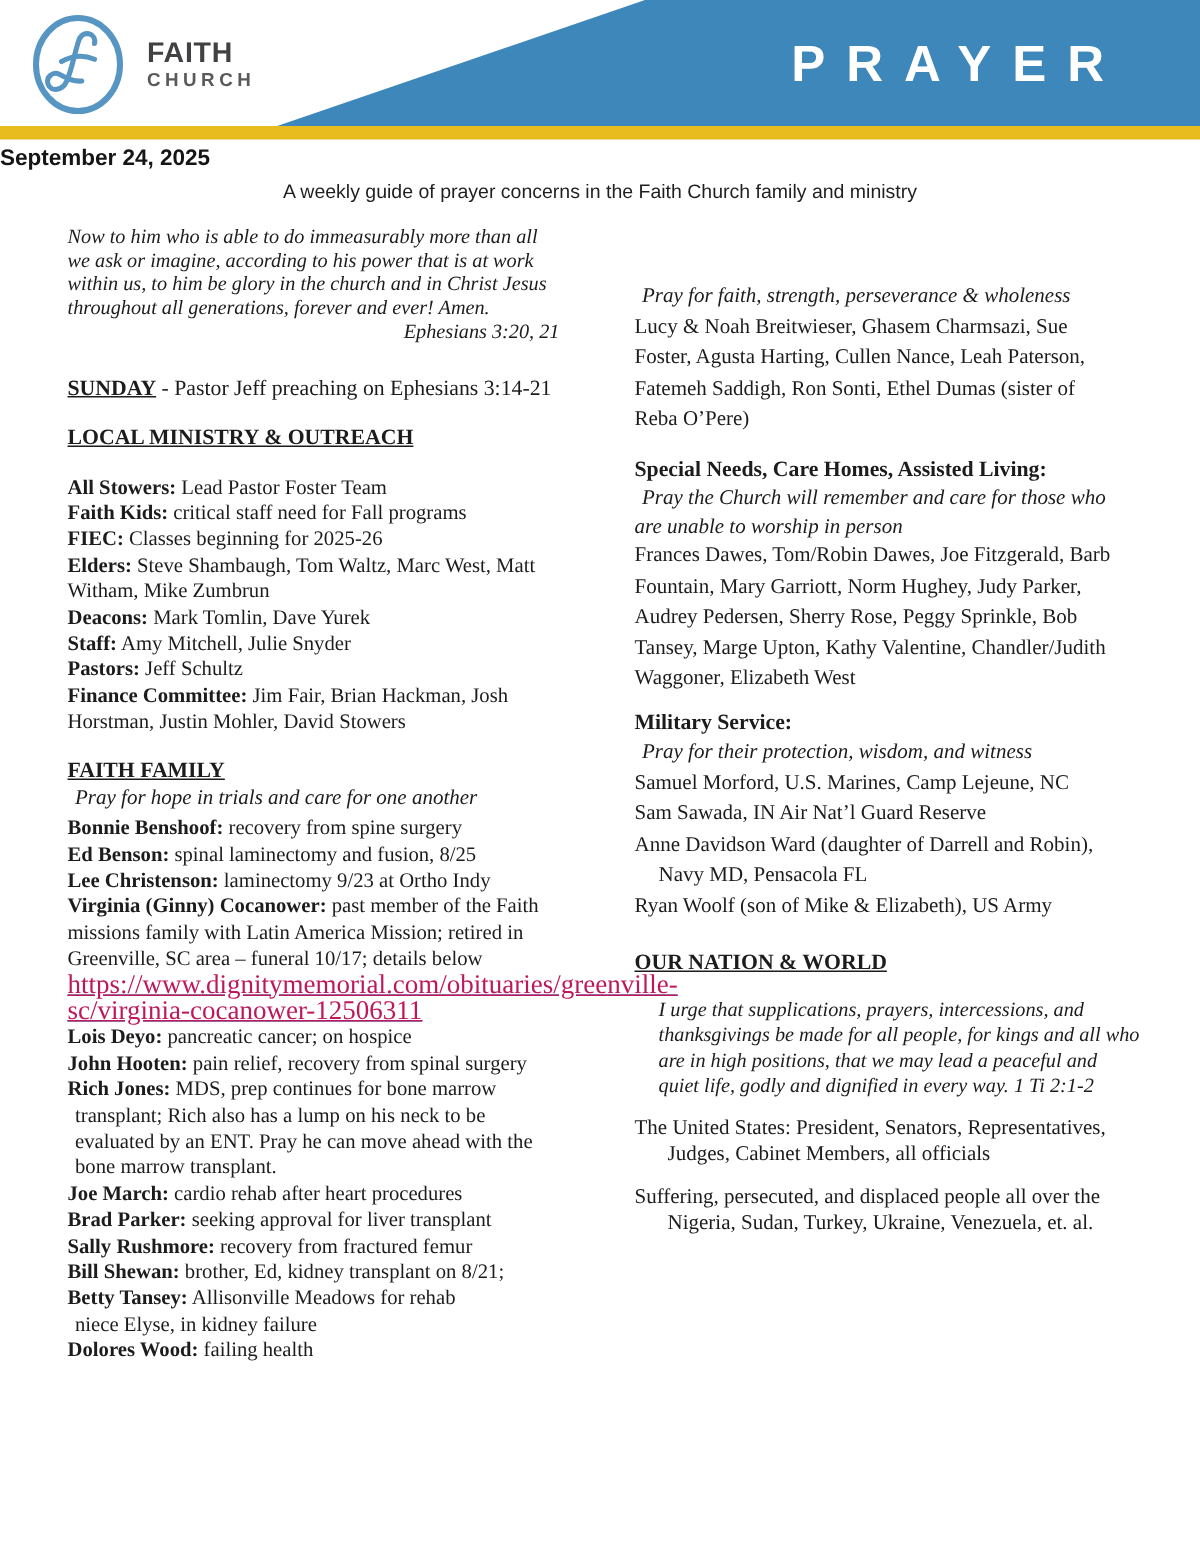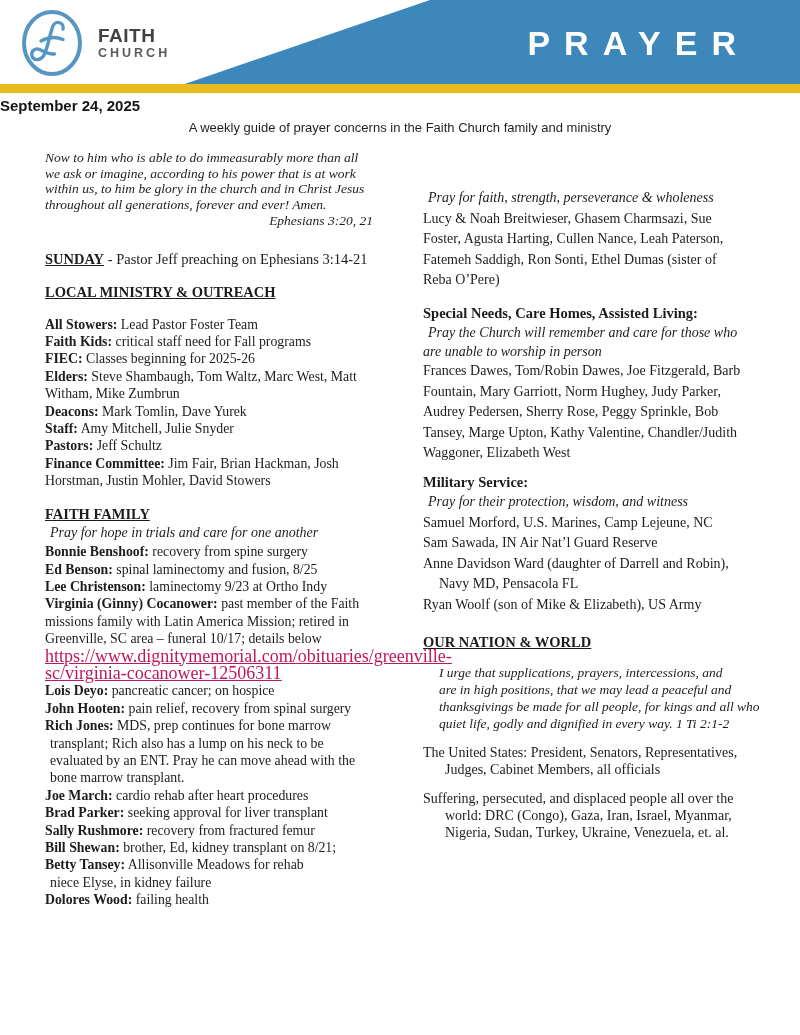--- a/index.html
+++ b/index.html
@@ -169,29 +169,28 @@
       <div class="rline">Sam Sawada, IN Air Nat’l Guard Reserve</div>
       <div class="rline">Anne Davidson Ward (daughter of Darrell and Robin),</div>
       <div class="rline ind16">Navy MD, Pensacola FL</div>
       <div class="rline">Ryan Woolf (son of Mike &amp; Elizabeth), US Army</div>
     </div>
 
     <div class="rsec nation">
       <div class="h-under" style="margin-top:0;">OUR NATION &amp; WORLD</div>
       <div class="nation-quote">
         <div class="nq">I urge that supplications, prayers, intercessions, and</div>
+        <div class="nq">thanksgivings be made for all people, for kings and all who</div>
         <div class="nq">are in high positions, that we may lead a peaceful and</div>
-        <div class="nq">thanksgivings be made for all people, for kings and all who</div>
         <div class="nq">quiet life, godly and dignified in every way. 1 Ti 2:1-2</div>
       </div>
       <div class="npara">
         <div class="nline">The United States: President, Senators, Representatives,</div>
         <div class="nline ind22">Judges, Cabinet Members, all officials</div>
       </div>
       <div class="npara">
         <div class="nline">Suffering, persecuted, and displaced people all over the</div>
-        <div class="nline ind22">world:  DRC (Congo), Gaza, Iran, Israel, Myanmar,</div>
         <div class="nline ind22">Nigeria, Sudan, Turkey, Ukraine, Venezuela, et. al.</div>
       </div>
     </div>
 
   </div>
 </div>
 
 </body></html>

